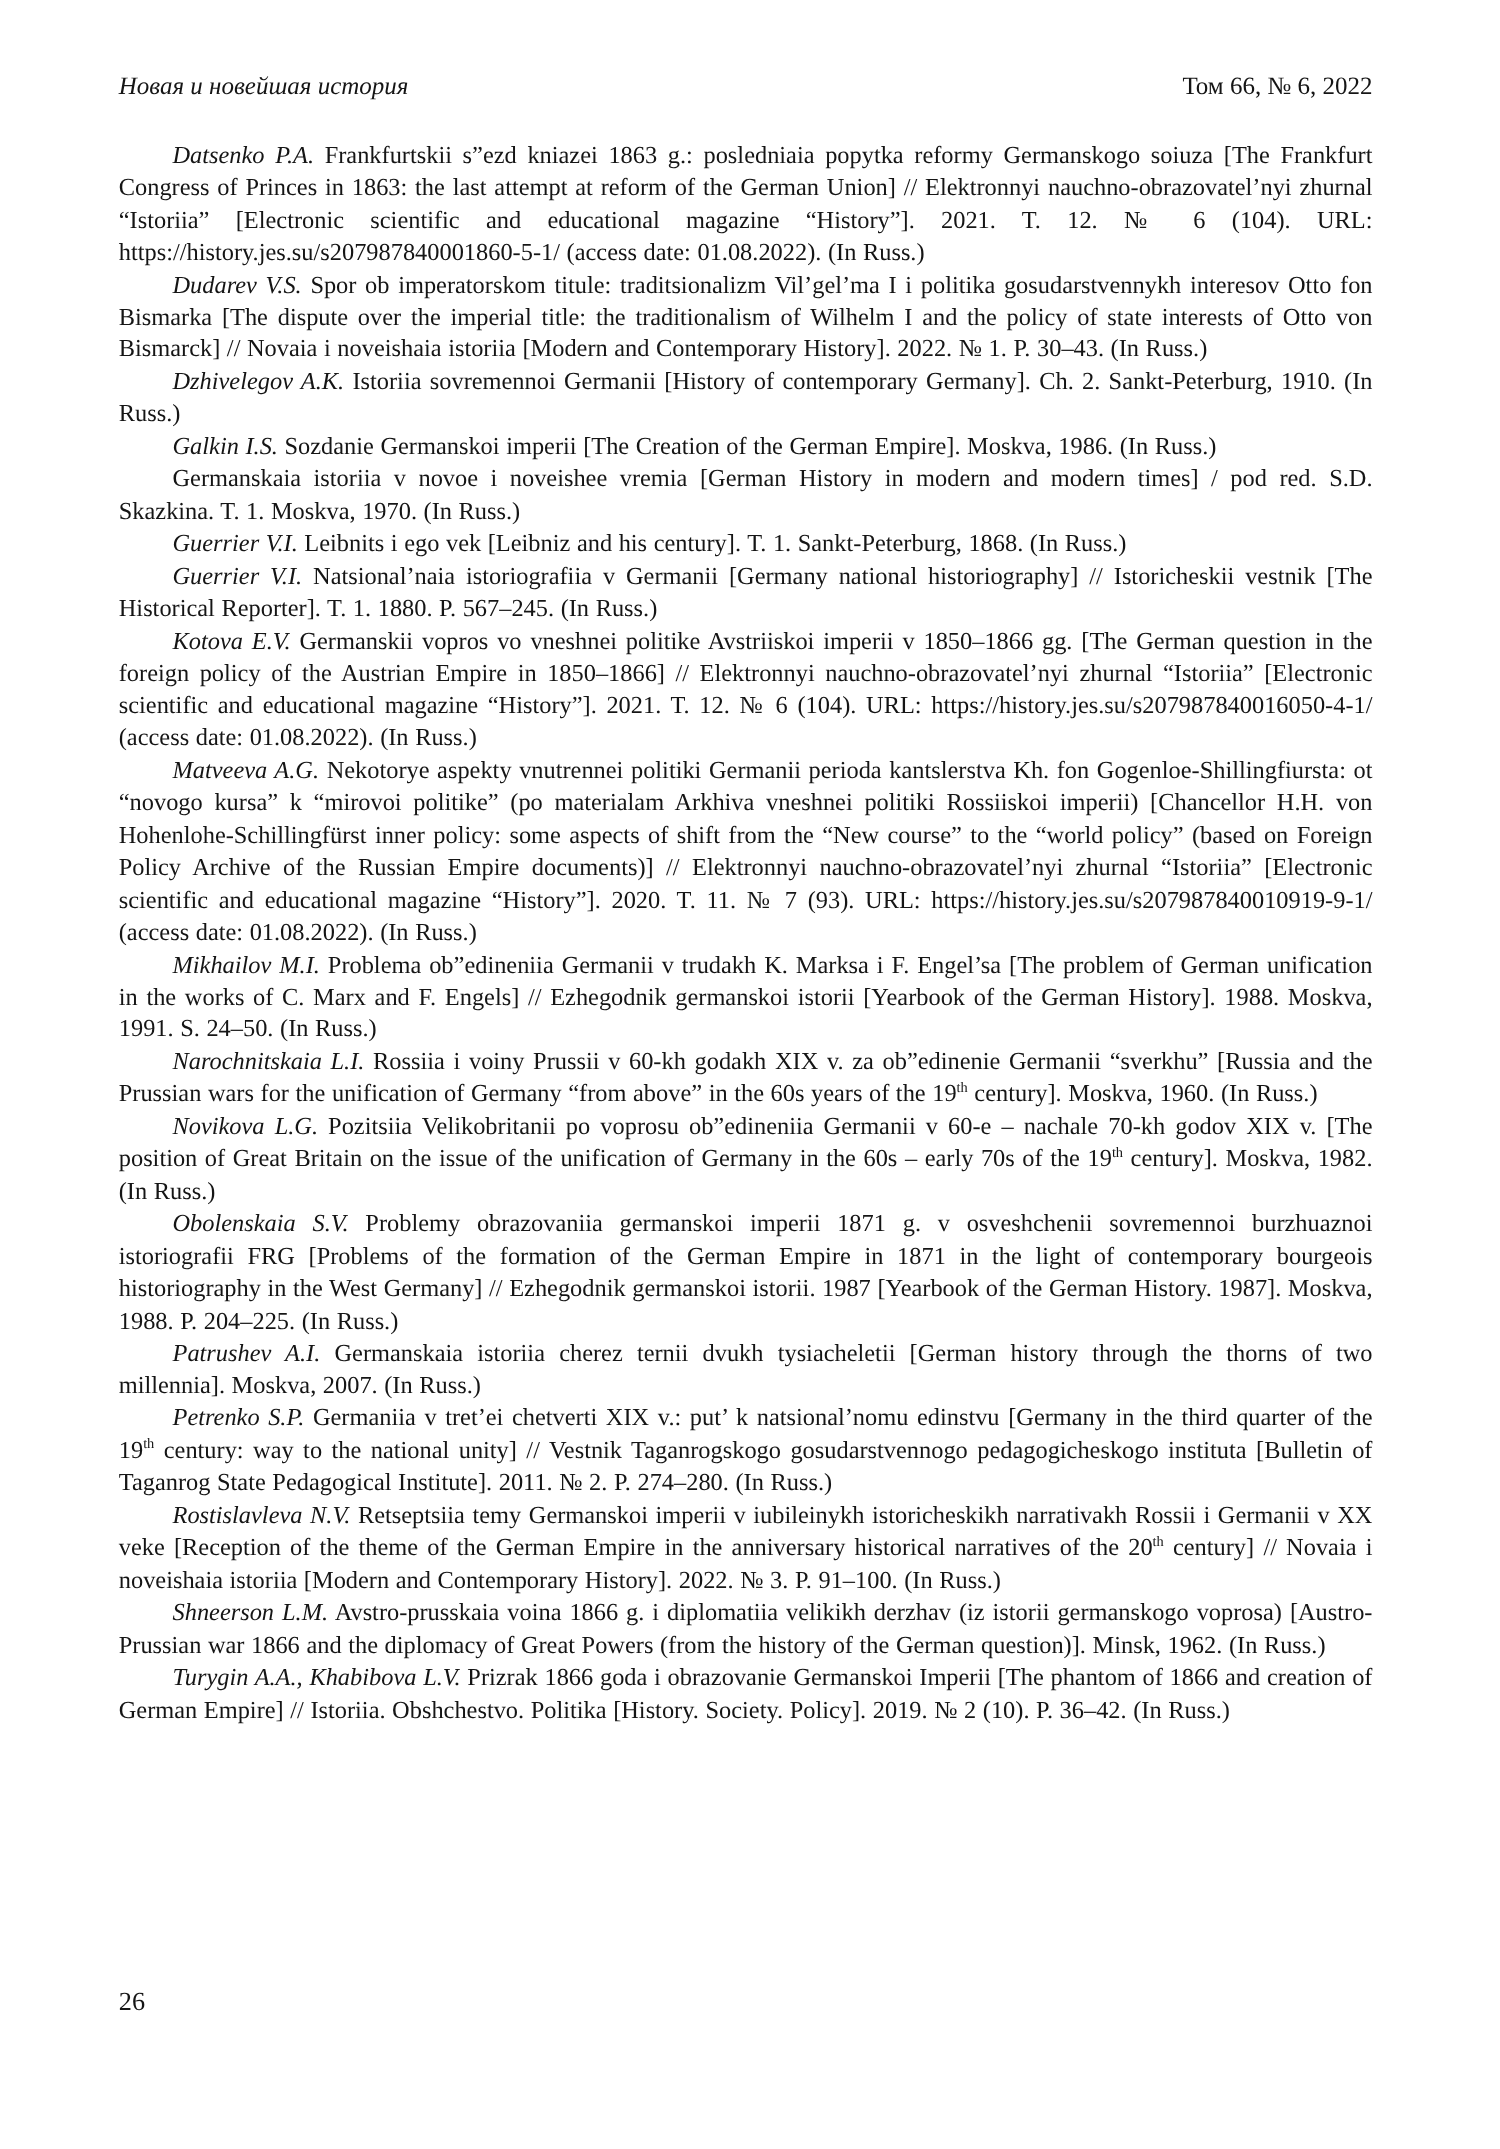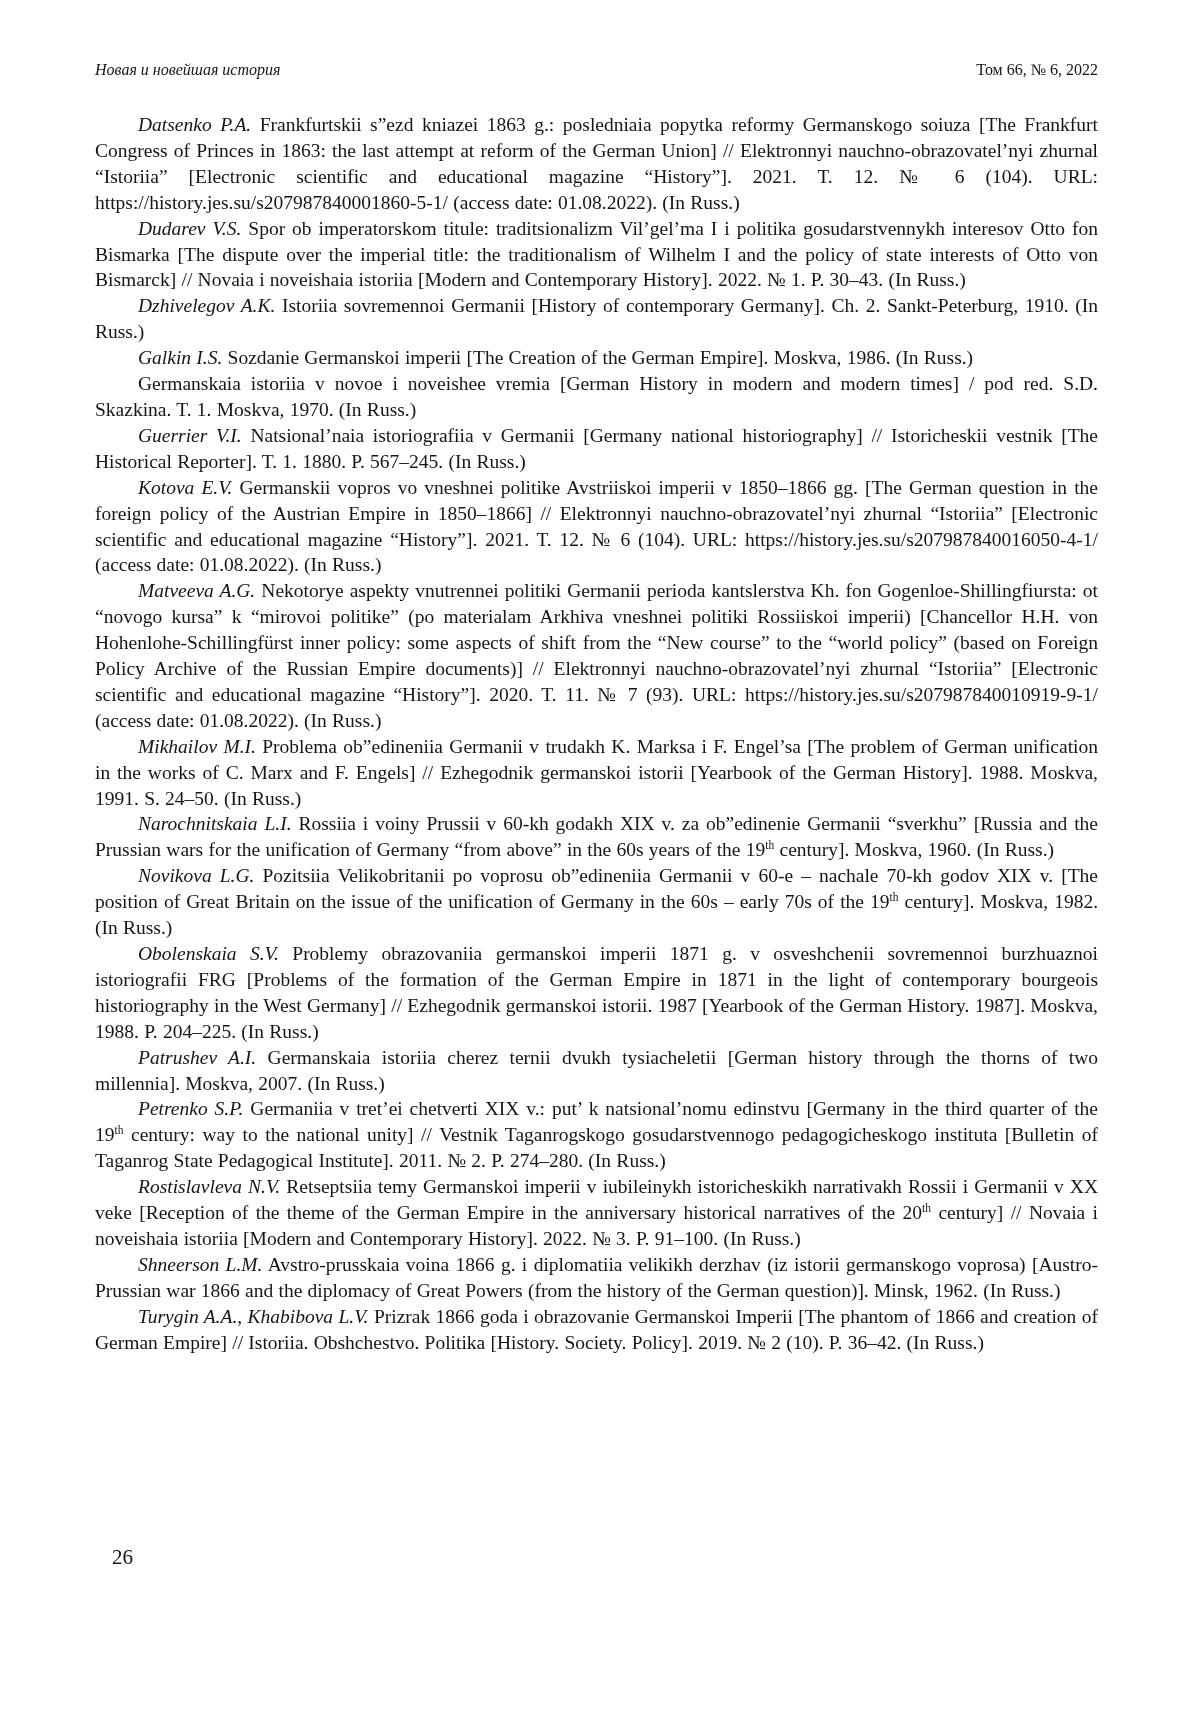--- a/index.html
+++ b/index.html
@@ -19,21 +19,21 @@
     width: 1200px;
     height: 1719px;
     box-sizing: border-box;
     padding: 57px 102px 0 95px;
     background: #ffffff;
   }
   .running-head {
     display: flex;
     justify-content: space-between;
     align-items: baseline;
-    font-size: 16px;
+    font-size: 20px;
     line-height: 25px;
     margin-bottom: 30px;
   }
   .running-head .journal {
     font-style: italic;
   }
   .refs p.ref {
     margin: 0;
     text-indent: 43px;
     text-align: justify;
@@ -43,42 +43,42 @@
   }
   .ref em { }
   .ref sup {
     font-size: 11.5px;
     line-height: 0;
     vertical-align: super;
   }
   .page-number {
     position: absolute;
     left: 95px;
-    top: 1544px;
+    top: 1588px;
     font-size: 21px;
     line-height: 26px;
-    margin-left: 17px;
   }
 </style>
 </head>
 <body>
 
 <div class="page">
 
   <header class="running-head">
     <span class="journal">Новая и новейшая история</span>
     <span class="issue">Том 66, № 6, 2022</span>
   </header>
 
   <main class="refs" id="refs">
       <p class="ref"><em>Datsenko P.A.</em><span> Frankfurtskii s”ezd kniazei 1863 g.: posledniaia popytka reformy Germanskogo soiuza [The Frankfurt Congress of Princes in 1863: the last attempt at reform of the German Union] // Elektronnyi nauchno-obrazovatel’nyi zhurnal “Istoriia” [Electronic scientific and educational magazine “History”]. 2021. T. 12. № 6 (104). URL: https://history.jes.su/s207987840001860-5-1/ (access date: 01.08.2022). (In Russ.)</span></p>
       <p class="ref"><em>Dudarev V.S.</em><span> Spor ob imperatorskom titule: traditsionalizm Vil’gel’ma I i politika gosudarstvennykh interesov Otto fon Bismarka [The dispute over the imperial title: the traditionalism of Wilhelm I and the policy of state interests of Otto von Bismarck] // Novaia i noveishaia istoriia [Modern and Contemporary History]. 2022. № 1. P. 30–43. (In Russ.)</span></p>
       <p class="ref"><em>Dzhivelegov A.K.</em><span> Istoriia sovremennoi Germanii [History of contemporary Germany]. Ch. 2. Sankt-Peterburg, 1910. (In Russ.)</span></p>
       <p class="ref"><em>Galkin I.S.</em><span> Sozdanie Germanskoi imperii [The Creation of the German Empire]. Moskva, 1986. (In Russ.)</span></p>
       <p class="ref"><span>Germanskaia istoriia v novoe i noveishee vremia [German History in modern and modern times] / pod red. S.D. Skazkina. T. 1. Moskva, 1970. (In Russ.)</span></p>
+      <p class="ref"><em>Guerrier V.I.</em><span> Leibnits i ego vek [Leibniz and his century]. T. 1. Sankt-Peterburg, 1868. (In Russ.)</span></p>
       <p class="ref"><em>Guerrier V.I.</em><span> Natsional’naia istoriografiia v Germanii [Germany national historiography] // Istoricheskii vestnik [The Historical Reporter]. T. 1. 1880. P. 567–245. (In Russ.)</span></p>
       <p class="ref"><em>Kotova E.V.</em><span> Germanskii vopros vo vneshnei politike Avstriiskoi imperii v 1850–1866 gg. [The German question in the foreign policy of the Austrian Empire in 1850–1866] // Elektronnyi nauchno-obrazovatel’nyi zhurnal “Istoriia” [Electronic scientific and educational magazine “History”]. 2021. T. 12. № 6 (104). URL: https://history.jes.su/s207987840016050-4-1/ (access date: 01.08.2022). (In Russ.)</span></p>
       <p class="ref"><em>Matveeva A.G.</em><span> Nekotorye aspekty vnutrennei politiki Germanii perioda kantslerstva Kh. fon Gogenloe-Shillingfiursta: ot “novogo kursa” k “mirovoi politike” (po materialam Arkhiva vneshnei politiki Rossiiskoi imperii) [Chancellor H.H. von Hohenlohe-Schillingfürst inner policy: some aspects of shift from the “New course” to the “world policy” (based on Foreign Policy Archive of the Russian Empire documents)] // Elektronnyi nauchno-obrazovatel’nyi zhurnal “Istoriia” [Electronic scientific and educational magazine “History”]. 2020. T. 11. № 7 (93). URL: https://history.jes.su/s207987840010919-9-1/ (access date: 01.08.2022). (In Russ.)</span></p>
       <p class="ref"><em>Mikhailov M.I.</em><span> Problema ob”edineniia Germanii v trudakh K. Marksa i F. Engel’sa [The problem of German unification in the works of C. Marx and F. Engels] // Ezhegodnik germanskoi istorii [Yearbook of the German History]. 1988. Moskva, 1991. S. 24–50. (In Russ.)</span></p>
       <p class="ref"><em>Narochnitskaia L.I.</em><span> Rossiia i voiny Prussii v 60-kh godakh XIX v. za ob”edinenie Germanii “sverkhu” [Russia and the Prussian wars for the unification of Germany “from above” in the 60s years of the 19</span><sup>th</sup><span> century]. Moskva, 1960. (In Russ.)</span></p>
       <p class="ref"><em>Novikova L.G.</em><span> Pozitsiia Velikobritanii po voprosu ob”edineniia Germanii v 60-e – nachale 70-kh godov XIX v. [The position of Great Britain on the issue of the unification of Germany in the 60s – early 70s of the 19</span><sup>th</sup><span> century]. Moskva, 1982. (In Russ.)</span></p>
       <p class="ref"><em>Obolenskaia S.V.</em><span> Problemy obrazovaniia germanskoi imperii 1871 g. v osveshchenii sovremennoi burzhuaznoi istoriografii FRG [Problems of the formation of the German Empire in 1871 in the light of contemporary bourgeois historiography in the West Germany] // Ezhegodnik germanskoi istorii. 1987 [Yearbook of the German History. 1987]. Moskva, 1988. P. 204–225. (In Russ.)</span></p>
       <p class="ref"><em>Patrushev A.I.</em><span> Germanskaia istoriia cherez ternii dvukh tysiacheletii [German history through the thorns of two millennia]. Moskva, 2007. (In Russ.)</span></p>
       <p class="ref"><em>Petrenko S.P.</em><span> Germaniia v tret’ei chetverti XIX v.: put’ k natsional’nomu edinstvu [Germany in the third quarter of the 19</span><sup>th</sup><span> century: way to the national unity] // Vestnik Taganrogskogo gosudarstvennogo pedagogicheskogo instituta [Bulletin of Taganrog State Pedagogical Institute]. 2011. № 2. P. 274–280. (In Russ.)</span></p>
       <p class="ref"><em>Rostislavleva N.V.</em><span> Retseptsiia temy Germanskoi imperii v iubileinykh istoricheskikh narrativakh Rossii i Germanii v XX veke [Reception of the theme of the German Empire in the anniversary historical narratives of the 20</span><sup>th</sup><span> century] // Novaia i noveishaia istoriia [Modern and Contemporary History]. 2022. № 3. P. 91–100. (In Russ.)</span></p>

